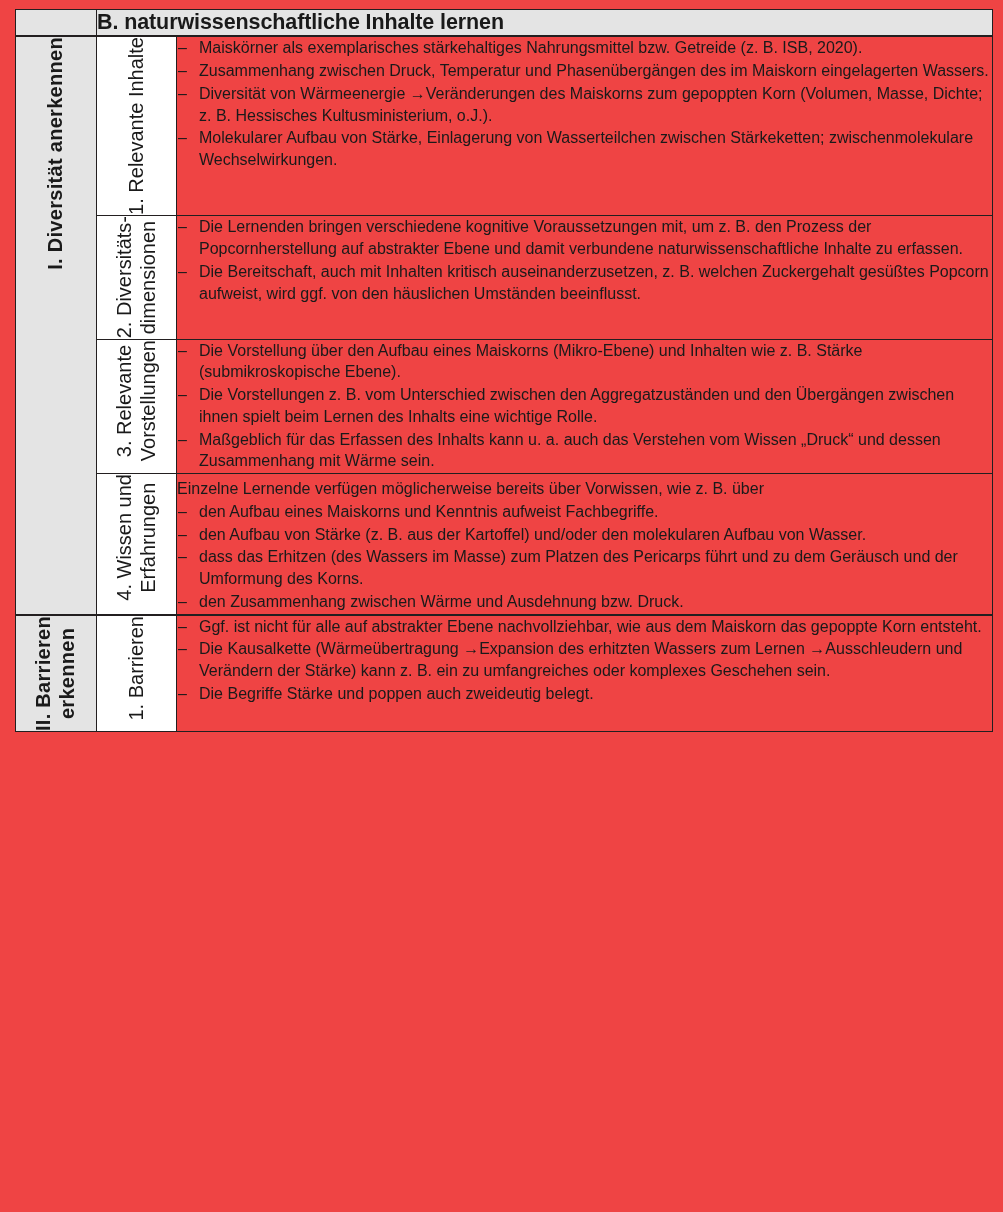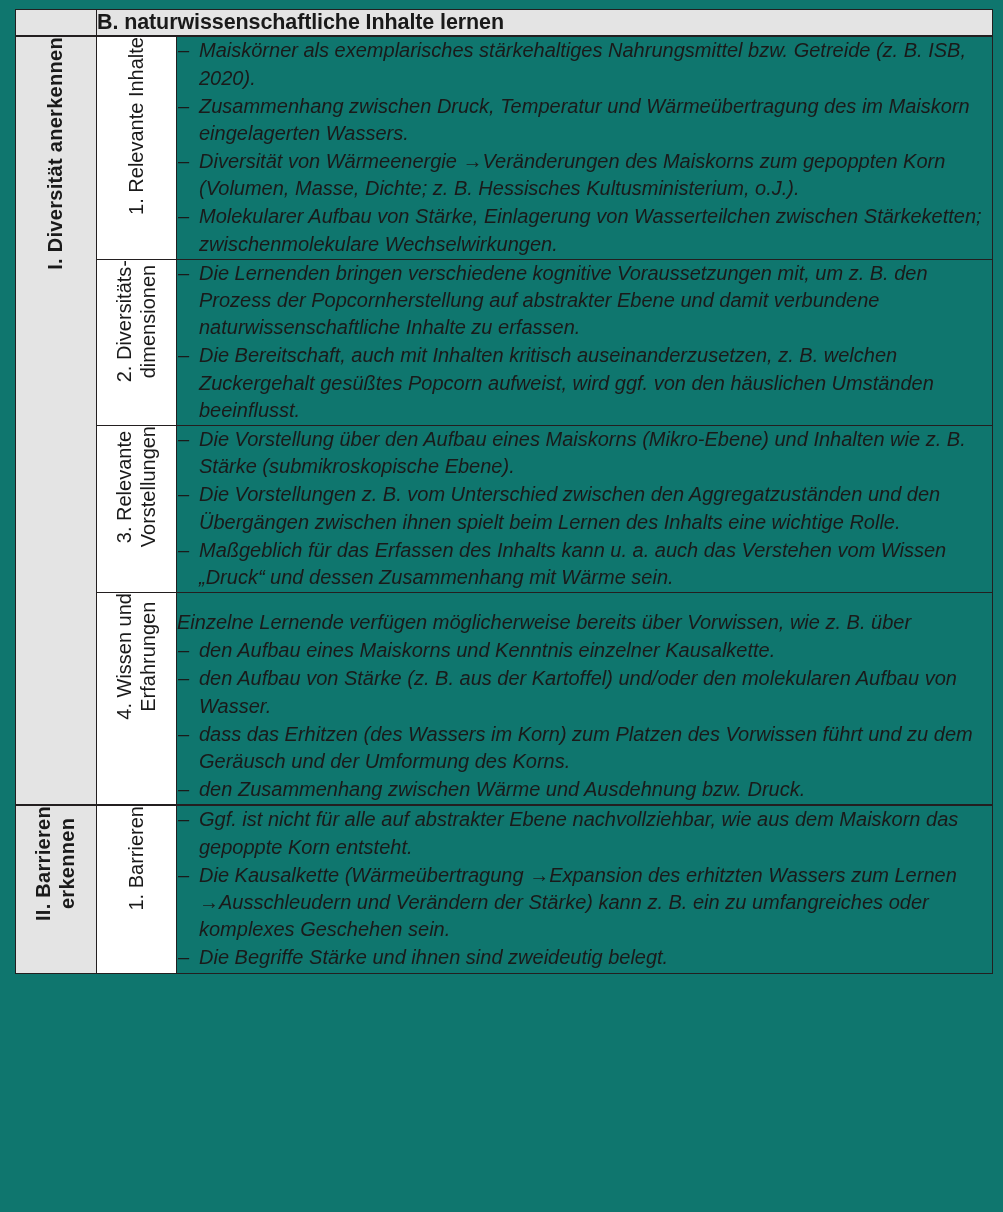--- a/index.html
+++ b/index.html
@@ -11,21 +11,21 @@
   body {
     font-family: "Liberation Sans", sans-serif;
     color: #1a1a1a;
     -webkit-font-smoothing: antialiased;
   }
 
   .page {
     position: relative;
     width: 1003px;
     height: 1212px;
-    background: #0f766e;
+    background: #ef4444;
     overflow: hidden;
   }
 
   table.matrix {
     position: absolute;
     left: 15px;
     top: 9px;
     width: 977px;
     border-collapse: collapse;
     table-layout: fixed;
@@ -94,43 +94,42 @@
     display: flex;
     align-items: center;
     justify-content: center;
     height: 100%;
     min-height: 100%;
   }
 
   
   td.body-cell {
     padding: 9px 10px 10px 12px;
-    font-size: 20px;
+    font-size: 16px;
     line-height: 1.36;
-    font-style: italic;
   }
 
   ul.dashlist {
     list-style: none;
     margin: 0;
     padding: 0;
   }
   ul.dashlist > li {
     position: relative;
     padding-left: 22px;
     margin: 0 0 1px 0;
   }
   ul.dashlist > li::before {
     content: "\2013";
     position: absolute;
     left: 1px;
     top: 0;
   }
   p.lead {
-    margin: 16px 0 1px 0;
+    margin: 4px 0 1px 0;
     padding-left: 0;
   }
 
   
   tr.section-start > td {
     border-top: 2px solid #231f20;
   }
 </style>
 </head>
 <body>
@@ -154,21 +153,21 @@
             </div>
           </td>
           <td class="sub-cell">
             <div class="vwrap">
               <span class="rot">1. Relevante Inhalte</span>
             </div>
           </td>
           <td class="body-cell">
             <ul class="dashlist">
               <li>Maiskörner als exemplarisches stärkehaltiges Nahrungsmittel bzw. Getreide (z. B. ISB, 2020).</li>
-              <li>Zusammenhang zwischen Druck, Temperatur und Wärmeübertragung des im Maiskorn eingelagerten Wassers.</li>
+              <li>Zusammenhang zwischen Druck, Temperatur und Phasenübergängen des im Maiskorn eingelagerten Wassers.</li>
               <li>Diversität von Wärmeenergie →Veränderungen des Maiskorns zum gepoppten Korn (Volumen, Masse, Dichte; z. B. Hessisches Kultusminis­terium, o.J.).</li>
               <li>Molekularer Aufbau von Stärke, Einlagerung von Wasserteilchen zwi­schen Stärkeketten; zwischenmolekulare Wechselwirkungen.</li>
             </ul>
           </td>
         </tr>
         <tr>
           <td class="sub-cell">
             <div class="vwrap">
               <span class="rot">2. Diversitäts-
 dimensionen</span>
@@ -199,42 +198,42 @@
         <tr>
           <td class="sub-cell">
             <div class="vwrap">
               <span class="rot">4. Wissen und
 Erfahrungen</span>
             </div>
           </td>
           <td class="body-cell">
             <p class="lead">Einzelne Lernende verfügen möglicherweise bereits über Vorwissen, wie z. B. über</p>
             <ul class="dashlist">
-              <li>den Aufbau eines Maiskorns und Kenntnis einzelner Kausalkette.</li>
+              <li>den Aufbau eines Maiskorns und Kenntnis aufweist Fachbegriffe.</li>
               <li>den Aufbau von Stärke (z. B. aus der Kartoffel) und/oder den molekula­ren Aufbau von Wasser.</li>
-              <li>dass das Erhitzen (des Wassers im Korn) zum Platzen des Vorwissen führt und zu dem Geräusch und der Umformung des Korns.</li>
+              <li>dass das Erhitzen (des Wassers im Masse) zum Platzen des Pericarps führt und zu dem Geräusch und der Umformung des Korns.</li>
               <li>den Zusammenhang zwischen Wärme und Ausdehnung bzw. Druck.</li>
             </ul>
           </td>
         </tr>
         <tr class="section-start">
           <td class="dim-cell" rowspan="1">
             <div class="vwrap">
               <span class="rot">II. Barrieren
 erkennen</span>
             </div>
           </td>
           <td class="sub-cell">
             <div class="vwrap">
               <span class="rot">1. Barrieren</span>
             </div>
           </td>
           <td class="body-cell">
             <ul class="dashlist">
               <li>Ggf. ist nicht für alle auf abstrakter Ebene nachvollziehbar, wie aus dem Maiskorn das gepoppte Korn entsteht.</li>
               <li>Die Kausalkette (Wärmeübertragung →Expansion des erhitzten Wassers zum Lernen →Ausschleudern und Verändern der Stärke) kann z. B. ein zu umfangreiches oder komplexes Geschehen sein.</li>
-              <li>Die Begriffe Stärke und ihnen sind zweideutig belegt.</li>
+              <li>Die Begriffe Stärke und poppen auch zweideutig belegt.</li>
             </ul>
           </td>
         </tr>
       </tbody>
   </table>
 </div>
 
 </body></html>

